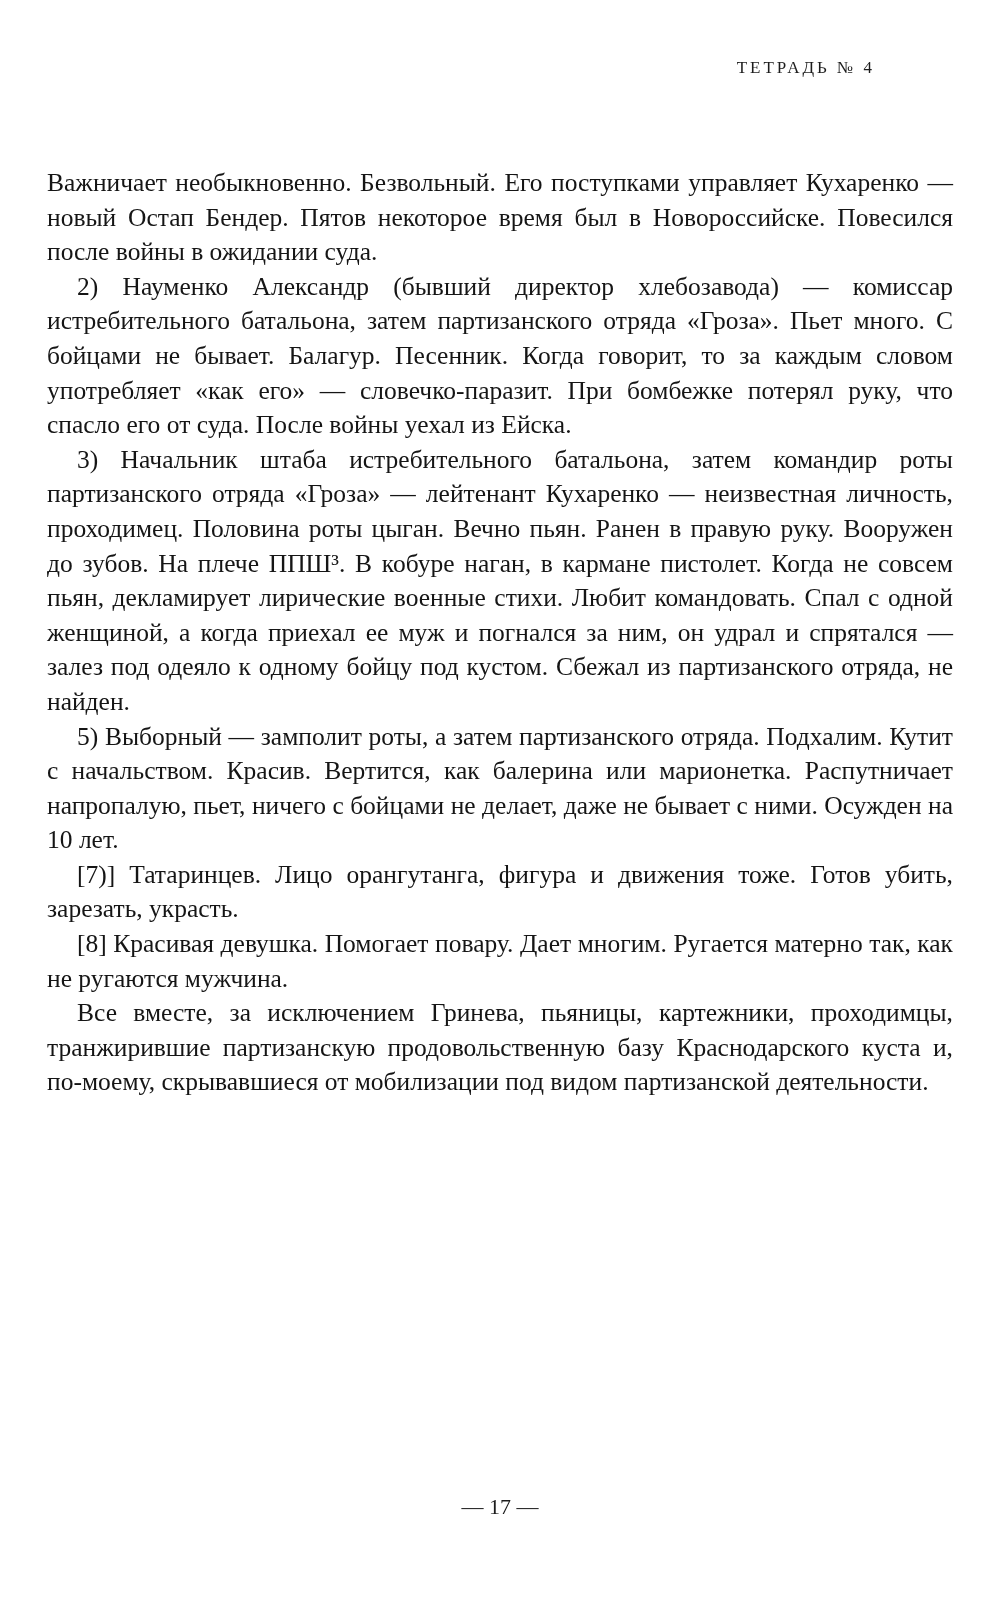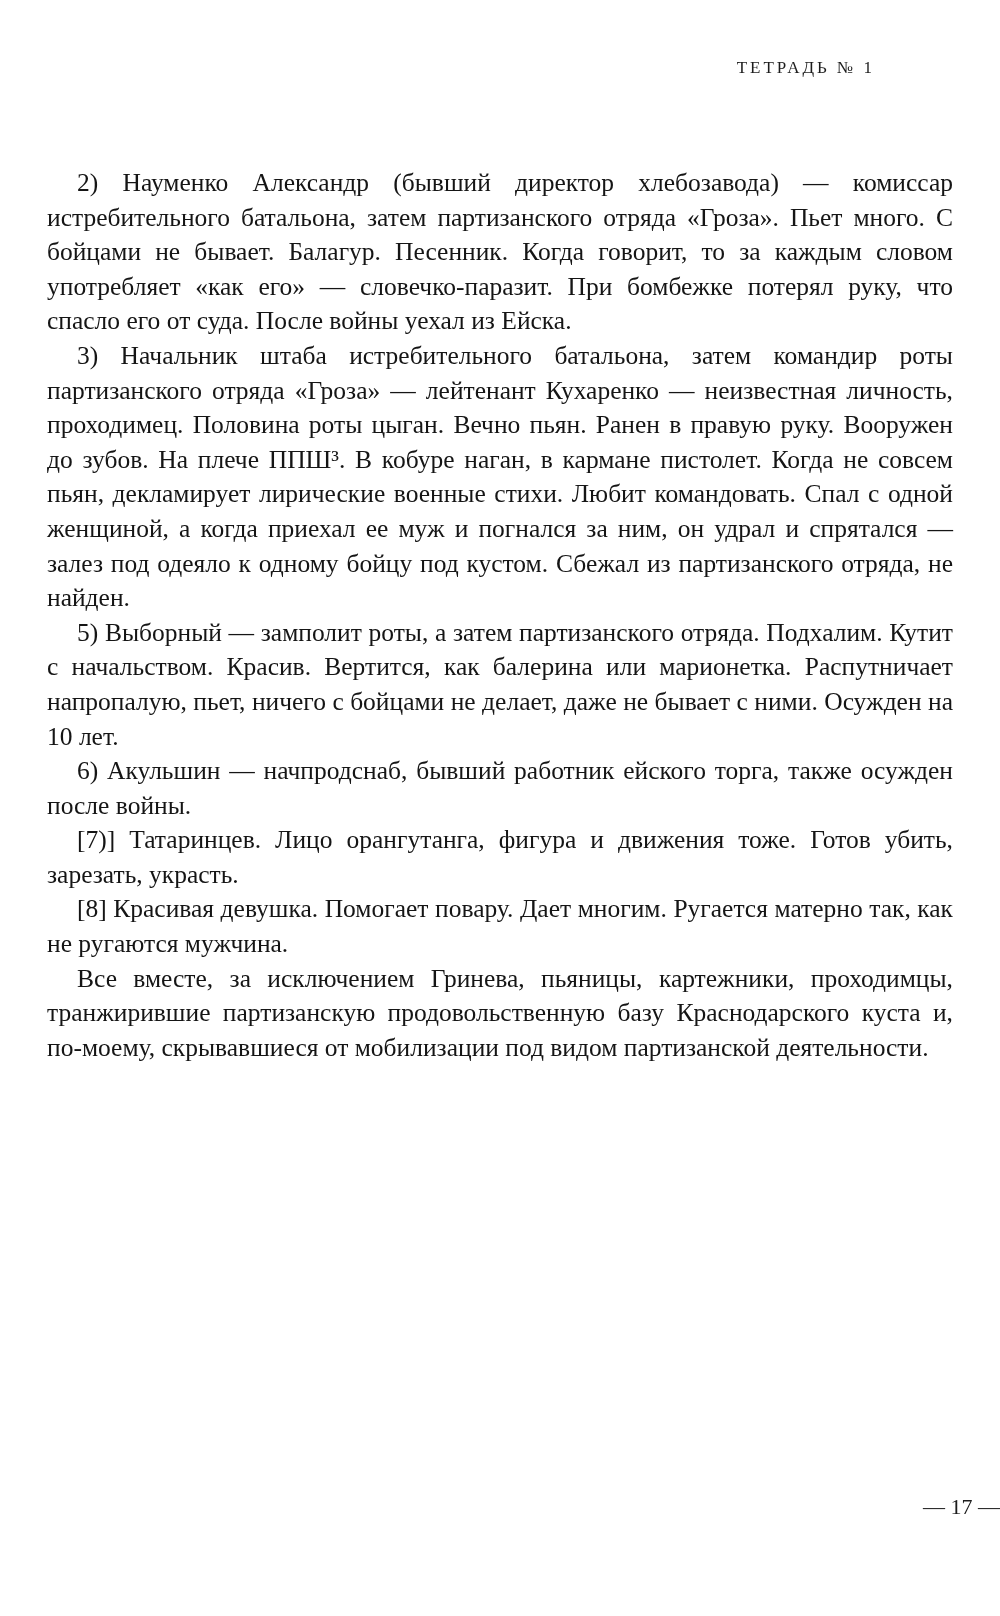--- a/index.html
+++ b/index.html
@@ -31,33 +31,33 @@
     text-align: justify;
     text-justify: inter-word;
   }
   .para { text-indent: 30px; }
   .para.no-indent { text-indent: 0; }
   .page-number {
     position: absolute;
     bottom: 96px;
     left: 0;
     width: 100%;
-    text-align: right;
+    text-align: center;
     font-size: 22px;
     color: #1c1c1c;
   }
 </style>
 </head>
 <body>
 
-<div class="running-head">ТЕТРАДЬ № 1</div>
+<div class="running-head">ТЕТРАДЬ № 4</div>
 
 <main class="text-block">
+  <p class="para no-indent">Важничает необыкновенно. Безвольный. Его поступками управляет Кухаренко — новый Остап Бендер. Пятов некоторое время был в Новороссийске. Повесился после войны в ожидании суда.</p>
   <p class="para">2) Науменко Александр (бывший директор хлебозавода) — комиссар истребительного батальона, затем партизанского отряда «Гроза». Пьет много. С бойцами не бывает. Балагур. Песенник. Когда говорит, то за каждым словом употребляет «как его» — словечко-паразит. При бомбежке потерял руку, что спасло его от суда. После войны уехал из Ейска.</p>
   <p class="para">3) Начальник штаба истребительного батальона, затем командир роты партизанского отряда «Гроза» — лейтенант Кухаренко — неизвестная личность, проходимец. Половина роты цыган. Вечно пьян. Ранен в правую руку. Вооружен до зубов. На плече ППШ³. В кобуре наган, в кармане пистолет. Когда не совсем пьян, декламирует лирические военные стихи. Любит командовать. Спал с одной женщиной, а когда приехал ее муж и погнался за ним, он удрал и спрятался — залез под одеяло к одному бойцу под кустом. Сбежал из партизанского отряда, не найден.</p>
   <p class="para">5) Выборный — замполит роты, а затем партизанского отряда. Подхалим. Кутит с начальством. Красив. Вертится, как балерина или марионетка. Распутничает напропалую, пьет, ничего с бойцами не делает, даже не бывает с ними. Осужден на 10 лет.</p>
-  <p class="para">6) Акульшин — начпродснаб, бывший работник ейского торга, также осужден после войны.</p>
   <p class="para">[7)] Татаринцев. Лицо орангутанга, фигура и движения тоже. Готов убить, зарезать, украсть.</p>
   <p class="para">[8] Красивая девушка. Помогает повару. Дает многим. Ругается матерно так, как не ругаются мужчина.</p>
   <p class="para">Все вместе, за исключением Гринева, пьяницы, картежники, проходимцы, транжирившие партизанскую продовольственную базу Краснодарского куста и, по-моему, скрывавшиеся от мобилизации под видом партизанской деятельности.</p>
 </main>
 
 <div class="page-number">— 17 —</div>
 
 </body></html>

